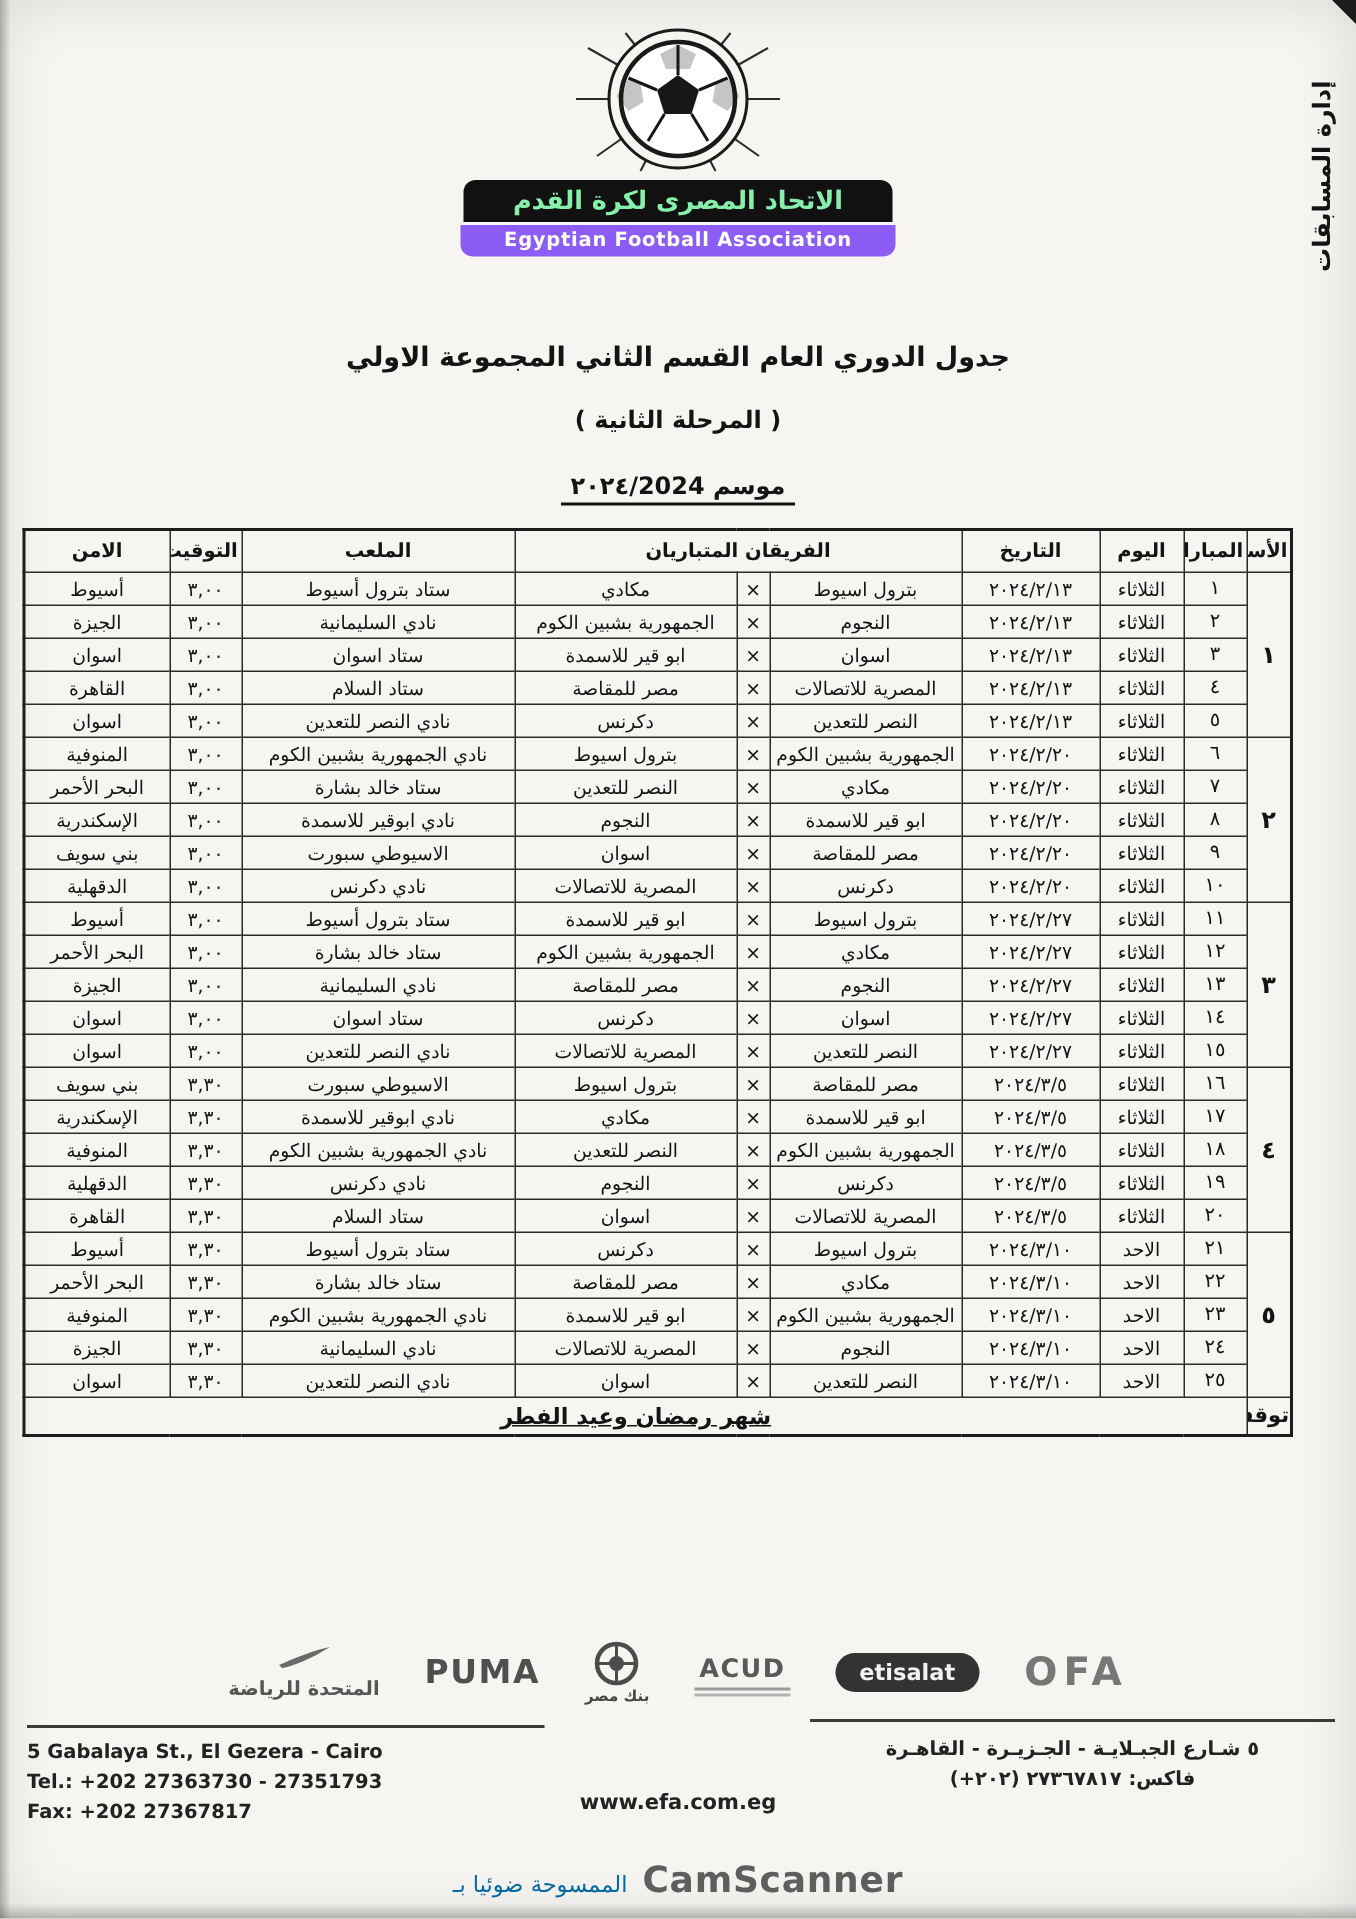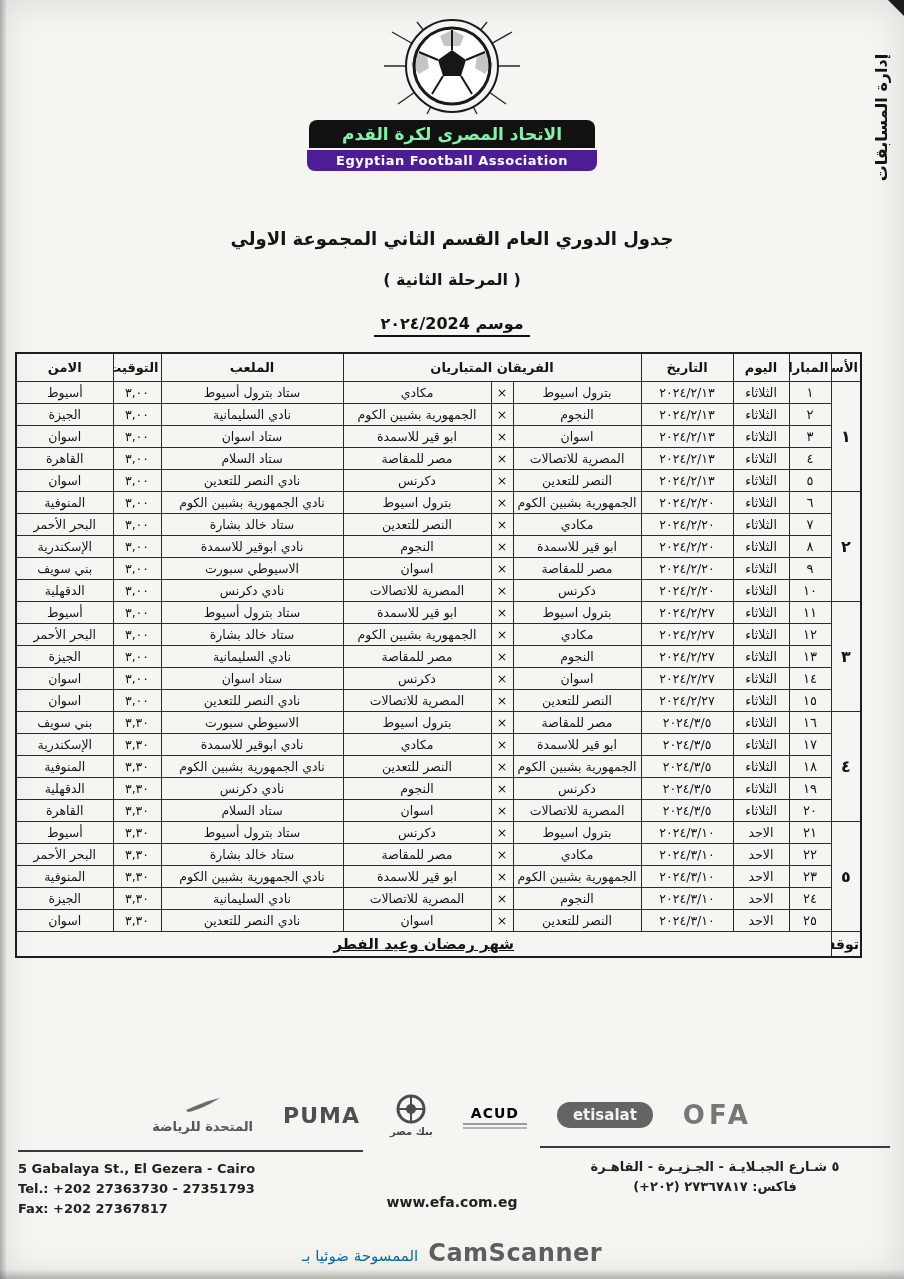--- a/index.html
+++ b/index.html
@@ -11,21 +11,21 @@
   .edge-left{position:absolute;left:0;top:0;bottom:0;width:7px;
         background:linear-gradient(to right,rgba(60,60,60,.35),rgba(60,60,60,0));}
   .edge-bottom{position:absolute;left:0;right:0;bottom:0;height:10px;
         background:linear-gradient(to top,rgba(60,60,60,.30),rgba(60,60,60,0));}
 
   
   .logo-block{position:absolute;top:14px;left:0;right:0;display:flex;flex-direction:column;align-items:center;}
   .logo-svg{display:block;}
   .banner-ar{background:#111;color:#86efac;border-radius:8px 8px 0 0;padding:4px 18px;min-width:250px;
         text-align:center;font-weight:bold;font-size:17px;margin-top:-6px;}
-  .banner-en{background:#4c1d95;color:#fff;border-radius:0 0 8px 8px;padding:3px 14px;min-width:262px;
+  .banner-en{background:#8b5cf6;color:#fff;border-radius:0 0 8px 8px;padding:3px 14px;min-width:262px;
         text-align:center;font-weight:bold;font-size:13px;letter-spacing:.5px;margin-top:2px;}
   .dept{position:absolute;width:150px;top:108px;right:-52px;transform:rotate(-90deg);
         font-weight:bold;font-size:16px;text-align:center;}
 
   
   .title{position:absolute;top:228px;left:0;right:0;text-align:center;font-weight:bold;font-size:18px;}
   .stage{position:absolute;top:270px;left:0;right:0;text-align:center;font-weight:bold;font-size:16px;}
   .season-wrap{position:absolute;top:314px;left:0;right:0;text-align:center;}
   .season{display:inline-block;font-weight:bold;font-size:16px;border-bottom:2.5px solid #111;padding:0 6px 2px;}
 
@@ -40,23 +40,23 @@
   .no-cell{font-size:13px;}
   .stadium-cell,.team-cell{font-size:12.5px;}
   .stop-label{font-weight:bold;font-size:14px;padding:5px 2px;}
   .stop-text{font-weight:bold;font-size:15px;text-decoration:underline;padding:5px 2px;}
 
   
   .sponsors{position:absolute;top:1088px;left:0;right:0;display:flex;flex-direction:row-reverse;
         justify-content:center;align-items:center;gap:30px;height:54px;filter:grayscale(1);}
   .sp{color:#6c6c6c;display:flex;flex-direction:column;align-items:center;gap:2px;}
   .sp-ofa{font-size:26px;font-weight:bold;letter-spacing:4px;color:#777;}
-  .sp-etisalat{background:#15803d;color:#f2f2f2;border-radius:14px;padding:4px 16px;
+  .sp-etisalat{background:#701a75;color:#f2f2f2;border-radius:14px;padding:4px 16px;
         font-size:15px;font-weight:bold;}
-  .sp-acud{font-size:14px;font-weight:bold;color:#000000;letter-spacing:1px;}
+  .sp-acud{font-size:17px;font-weight:bold;color:#c2410c;letter-spacing:1px;}
   .sp-acud-lines{width:64px;height:2px;background:#9a9a9a;box-shadow:0 4px 0 #b5b5b5;}
   .sp-bm{display:flex;flex-direction:column;align-items:center;font-size:10px;font-weight:bold;color:#444;}
   .sp-puma{font-size:22px;font-weight:bold;color:#4f4f4f;letter-spacing:1px;}
   .sp-united{font-size:13px;font-weight:bold;color:#555;display:flex;align-items:center;gap:6px;}
 
   
   .footer-left{position:absolute;left:18px;top:1150px;width:345px;border-top:2.5px solid #3a3a3a;
         padding-top:7px;direction:ltr;text-align:left;font-size:13px;font-weight:bold;line-height:1.55;color:#222;}
   .footer-right{position:absolute;right:14px;top:1146px;width:350px;border-top:2.5px solid #3a3a3a;
         padding-top:9px;text-align:center;font-size:13px;font-weight:bold;line-height:1.55;color:#222;}

